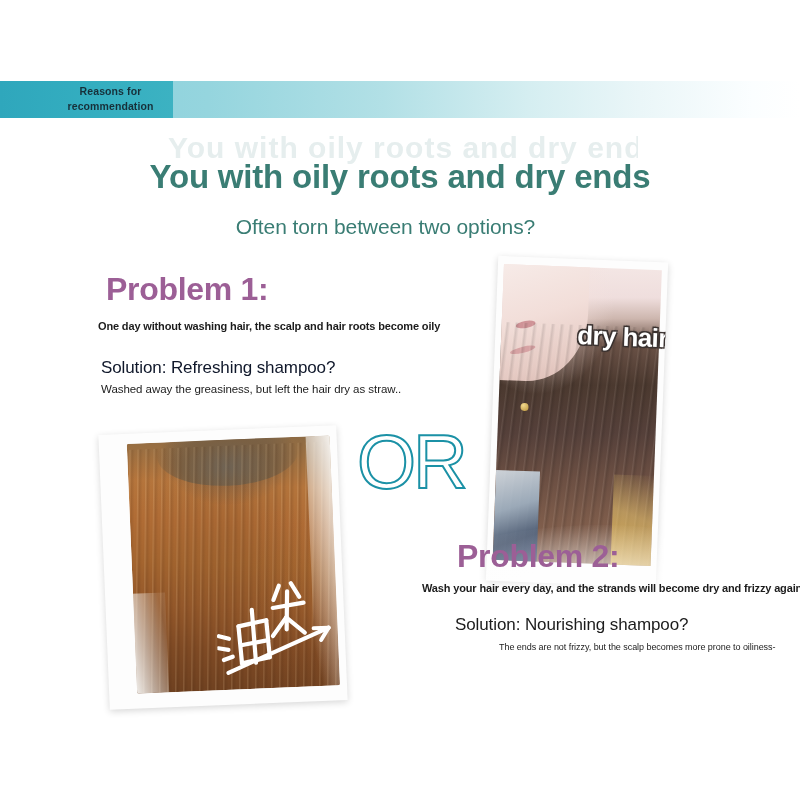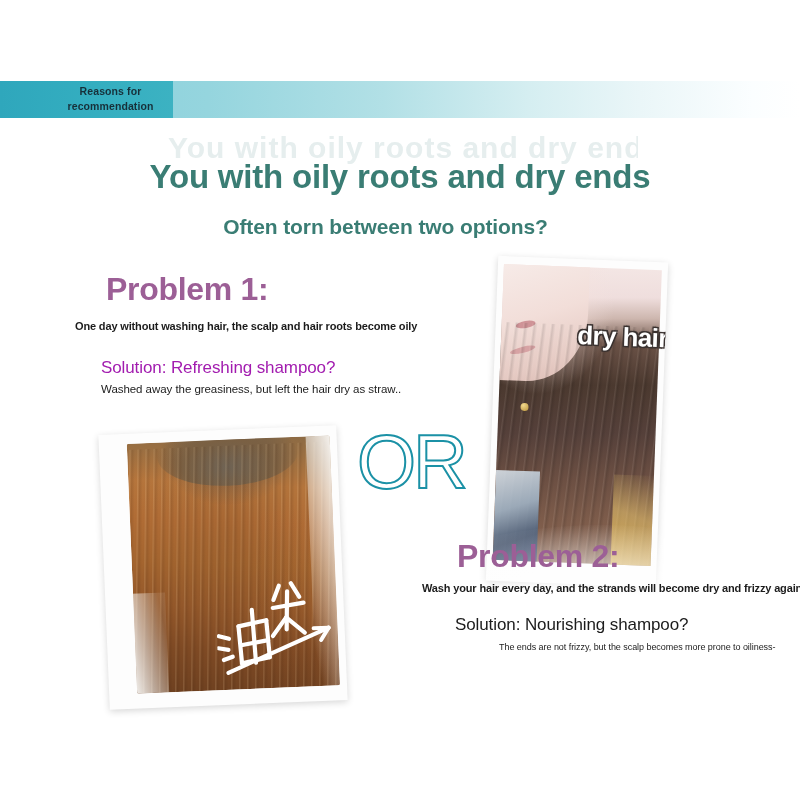--- a/index.html
+++ b/index.html
@@ -89,51 +89,51 @@
     white-space: nowrap;
   }
   .sub-title {
     position: absolute;
     left: 0;
     top: 215px;
     width: 771px;
     text-align: center;
     color: #3a7d74;
     font-size: 21px;
-    font-weight: 700;
+    font-weight: 400;
     letter-spacing: -0.1px;
     white-space: nowrap;
   }
 
   
   .p1-heading {
     position: absolute;
     left: 106px;
     top: 271px;
     color: #9c5f96;
     font-size: 32px;
     font-weight: 700;
     letter-spacing: -0.3px;
     white-space: nowrap;
   }
   .p1-desc {
     position: absolute;
-    left: 75px;
+    left: 98px;
     top: 320px;
     color: #1c1c1c;
     font-size: 11px;
     font-weight: 700;
     letter-spacing: -0.15px;
     white-space: nowrap;
   }
   .p1-solution {
     position: absolute;
     left: 101px;
     top: 358px;
-    color: #a21caf;
+    color: #0f172a;
     font-size: 17px;
     font-weight: 400;
     letter-spacing: -0.1px;
     white-space: nowrap;
   }
   .p1-note {
     position: absolute;
     left: 101px;
     top: 383px;
     color: #1c1c1c;

